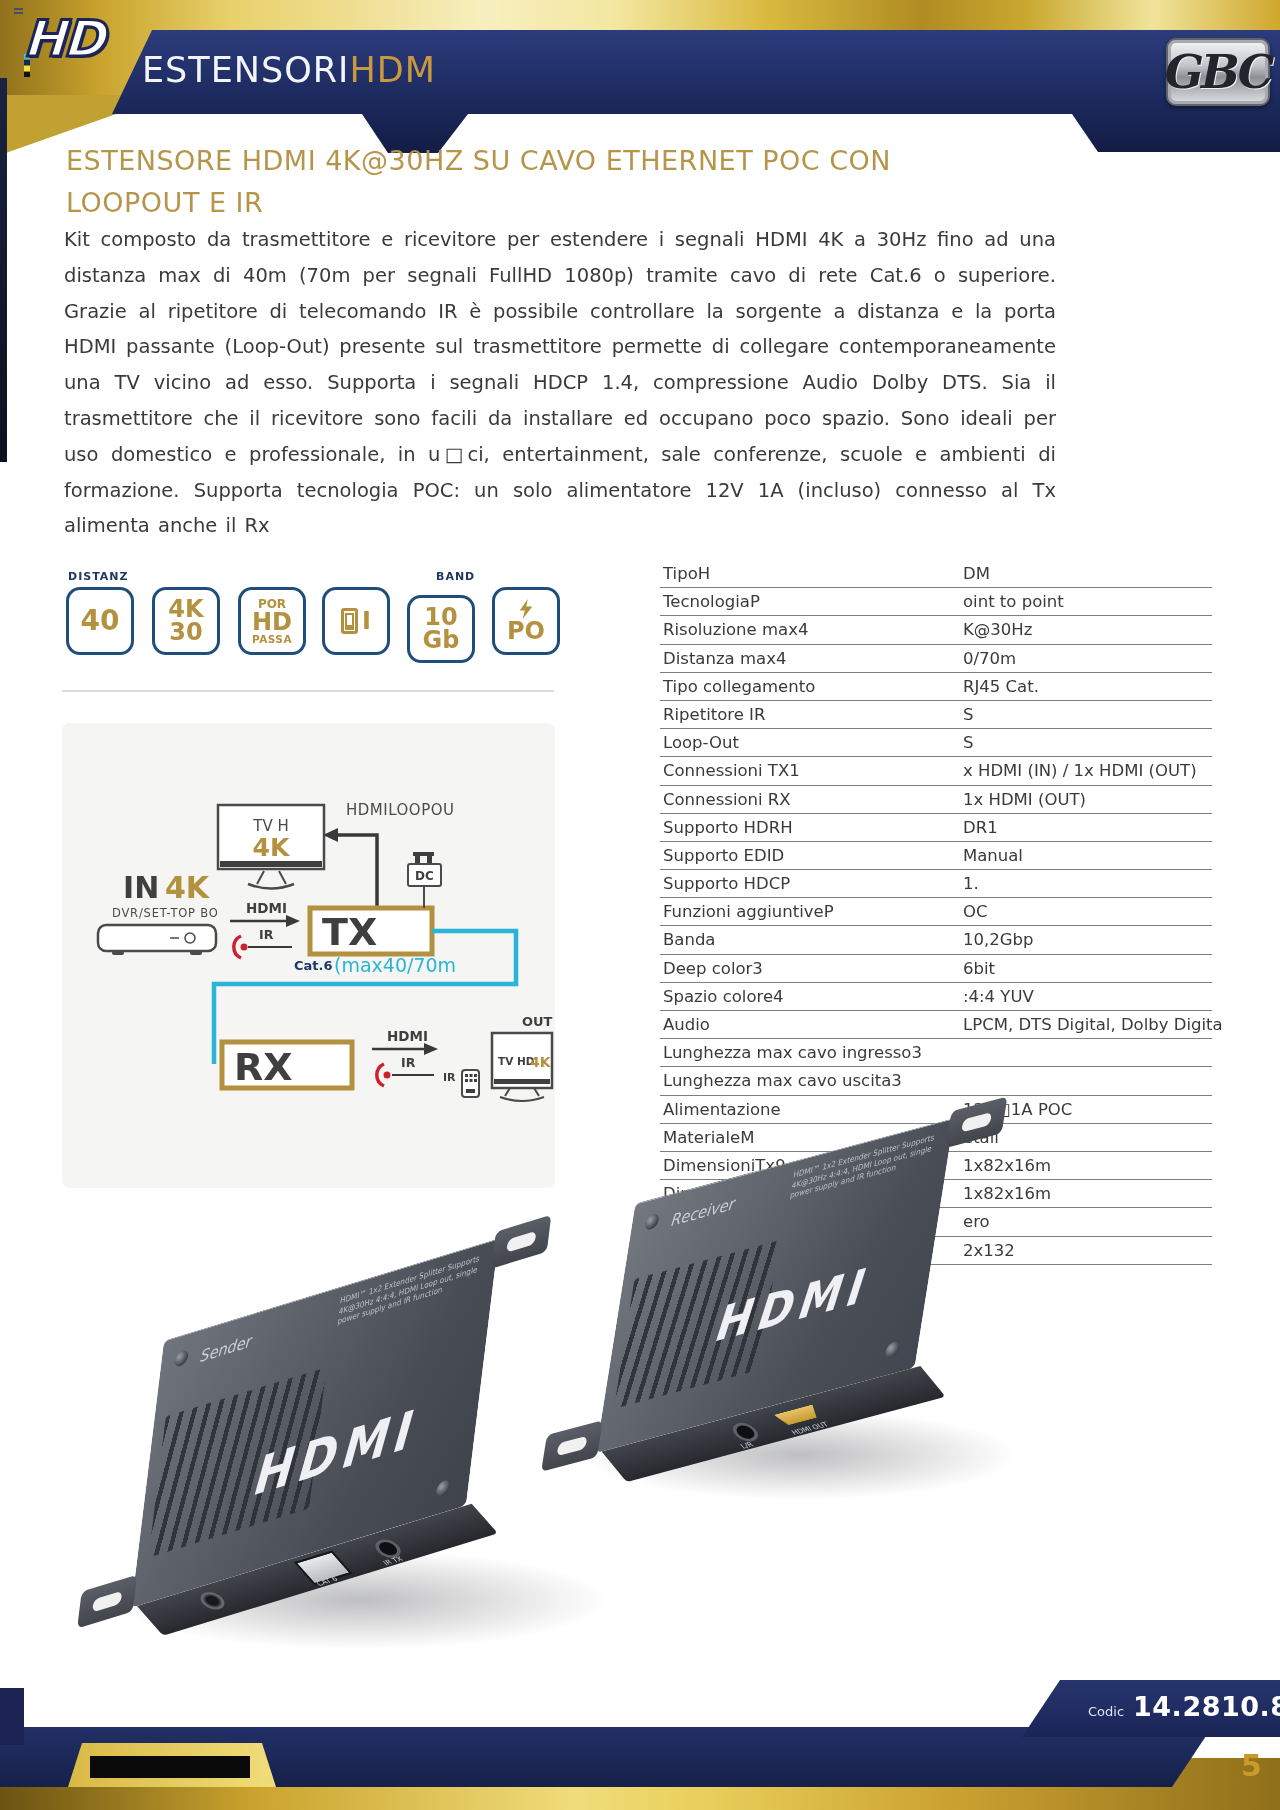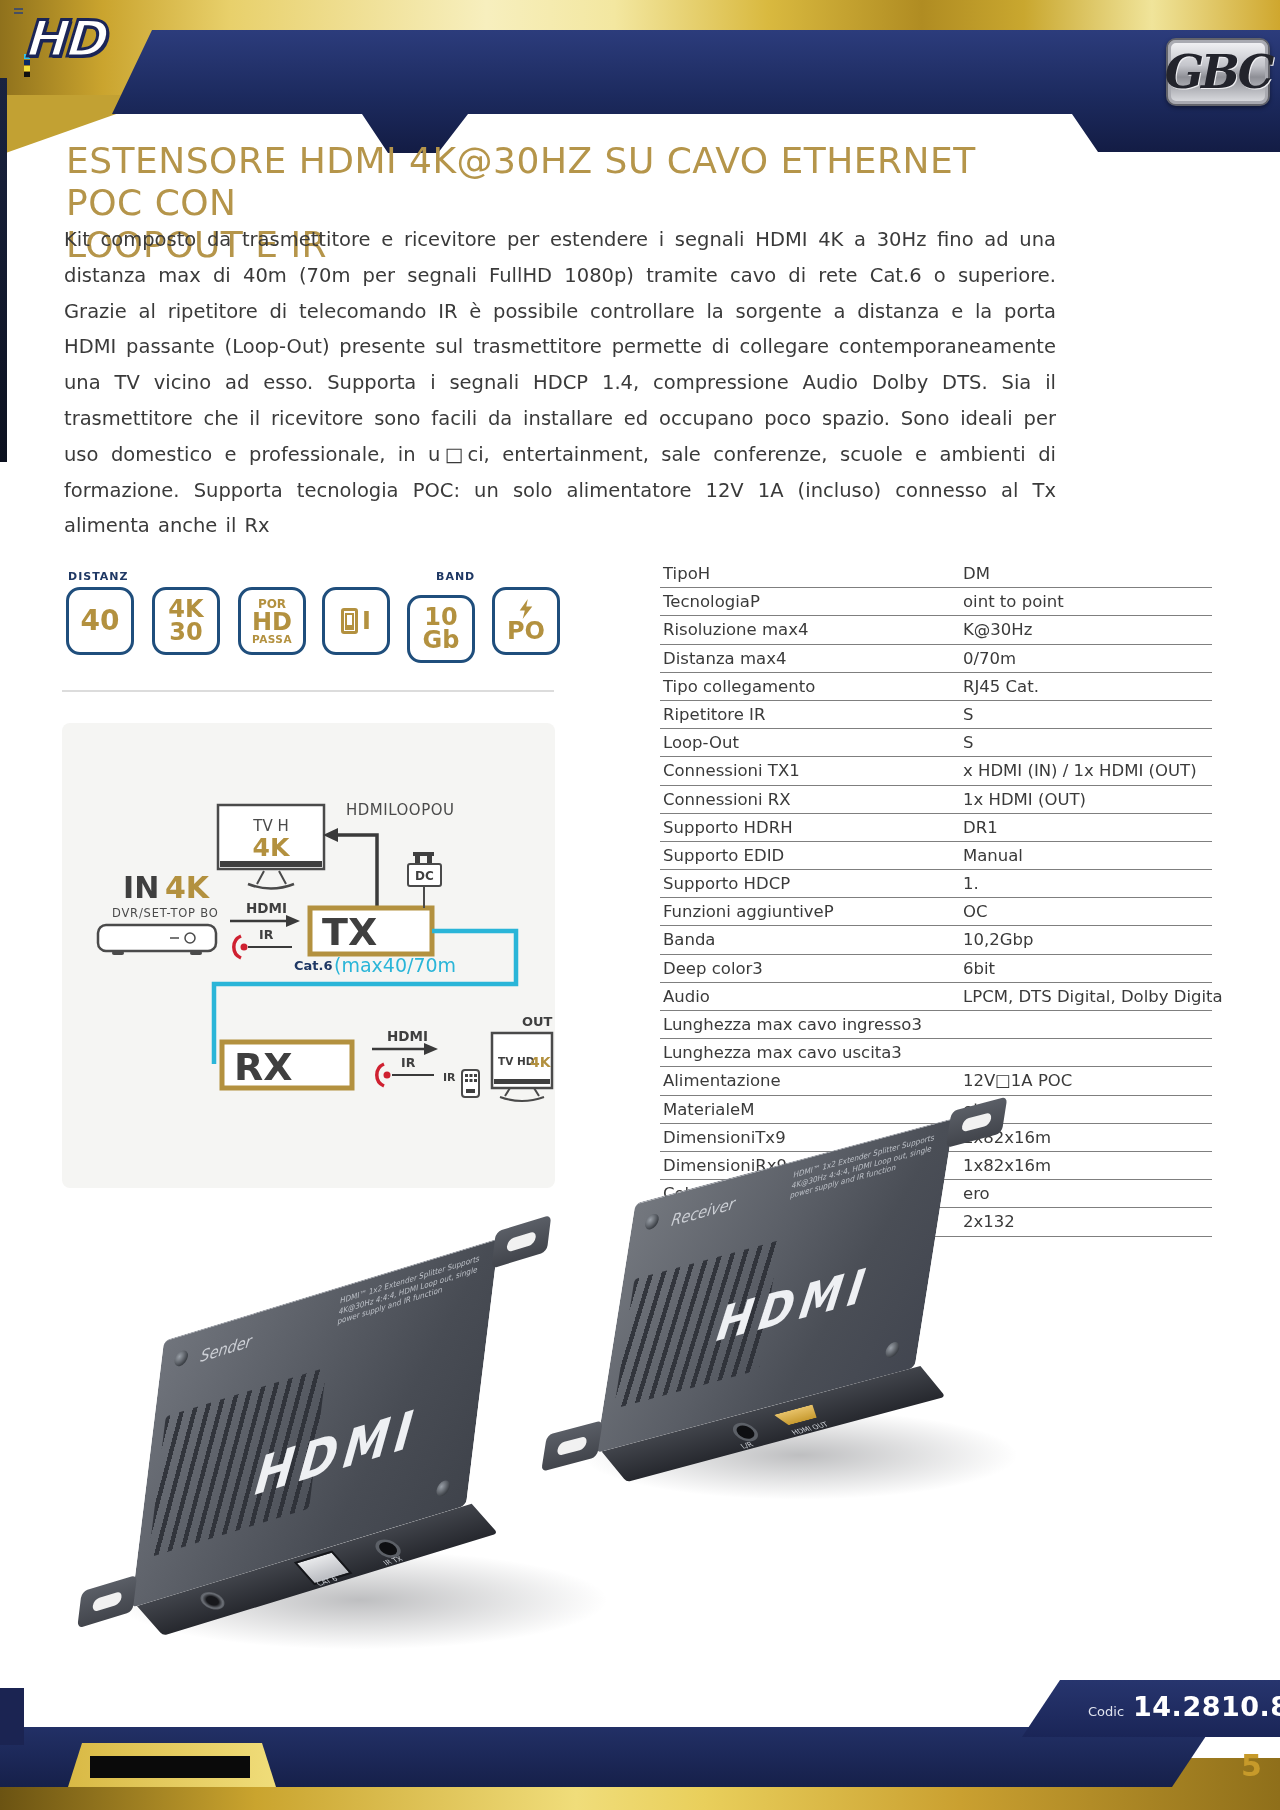--- a/index.html
+++ b/index.html
@@ -23,21 +23,21 @@
   .gbc-logo{position:absolute;left:1166px;top:38px;width:100px;height:64px;border-radius:10px;
     background:linear-gradient(180deg,#f6f6f8,#c4c5cb 40%,#8e8f96 58%,#e0e1e5);
     border:2px solid #63646b;display:flex;align-items:center;justify-content:center;
     box-shadow:inset 0 0 0 3px #a9aab1, 0 2px 4px rgba(0,0,0,.4);}
   .gbc-logo span{font-family:"DejaVu Serif",serif;font-weight:bold;font-style:italic;font-size:46px;
     color:#23242c;letter-spacing:-3px;text-shadow:1px 1px 0 #f0f0f3;}
   .left-strip{position:absolute;left:0;top:78px;width:7px;height:384px;
     background:linear-gradient(180deg,#1a2340,#0c111f);}
 
   
-  .page-title{position:absolute;left:66px;top:140px;width:980px;font-size:36px;line-height:42px;
+  .page-title{position:absolute;left:66px;top:140px;width:980px;font-size:27px;line-height:42px;
     color:#b5954a;letter-spacing:.5px;}
   .description{position:absolute;left:64px;top:222px;width:992px;font-size:19.5px;line-height:35.8px;
     color:#3a3a3a;text-align:justify;word-spacing:2px;}
 
   
   .badge-label{position:absolute;font-size:11px;font-weight:bold;color:#1f3864;letter-spacing:1px;}
   .badge{position:absolute;top:587px;width:62px;height:62px;border:3.5px solid #1f4e7c;border-radius:14px;
     background:#fff;color:#b3913f;display:flex;flex-direction:column;align-items:center;justify-content:center;
     font-weight:bold;box-sizing:content-box;}
   .badge .b-lg{font-size:28px;line-height:28px;}
@@ -138,20 +138,21 @@
       <span></span>
       <span></span>
     </div>
   <div class="reg-marks">
     <span style="background:#35c5ea"></span>
       <span style="background:#0a2a66"></span>
       <span style="background:#f3e03a"></span>
       <span style="background:#111"></span>
   </div>
   <div class="hd-logo">HD</div>
+  <div class="banner-title"><span>ESTENSORI</span><span class="gold">HDM</span></div>
   <div class="gbc-logo">
       <span>GBC</span>
     </div>
   <div class="left-strip"></div>
 
   <div class="page-title">
     <div>ESTENSORE HDMI 4K@30HZ SU CAVO ETHERNET POC CON</div>
     <div>LOOPOUT  E IR</div>
   </div>
   <div class="description">Kit composto da trasmettitore e ricevitore per estendere i segnali HDMI 4K a 30Hz fino ad una distanza max di 40m (70m per segnali FullHD 1080p) tramite cavo di rete Cat.6 o superiore. Grazie al ripetitore di telecomando IR è possibile controllare la sorgente a distanza e la porta HDMI passante (Loop-Out) presente sul trasmettitore permette di collegare contemporaneamente una TV vicino ad esso. Supporta i segnali HDCP 1.4, compressione Audio Dolby DTS. Sia il trasmettitore che il ricevitore sono facili da installare ed occupano poco spazio. Sono ideali per uso domestico e professionale, in u□ci,  entertainment, sale conferenze, scuole e ambienti di formazione. Supporta tecnologia POC:  un solo alimentatore 12V 1A (incluso) connesso al Tx alimenta anche il Rx</div>
@@ -338,20 +339,24 @@
         <span class="spec-label">Funzioni aggiuntiveP</span>
         <span class="spec-value">OC</span>
       </div>
       <div class="spec-row">
         <span class="spec-label">Banda</span>
         <span class="spec-value">10,2Gbp</span>
       </div>
       <div class="spec-row">
         <span class="spec-label">Deep color3</span>
         <span class="spec-value">6bit</span>
+      </div>
+      <div class="spec-row">
+        <span class="spec-label">Spazio colore4</span>
+        <span class="spec-value">:4:4 YUV</span>
       </div>
       <div class="spec-row">
         <span class="spec-label">Audio</span>
         <span class="spec-value">LPCM,  DTS Digital, Dolby Digita</span>
       </div>
       <div class="spec-row">
         <span class="spec-label">Lunghezza max cavo ingresso3</span>
         <span class="spec-value"></span>
       </div>
       <div class="spec-row">

